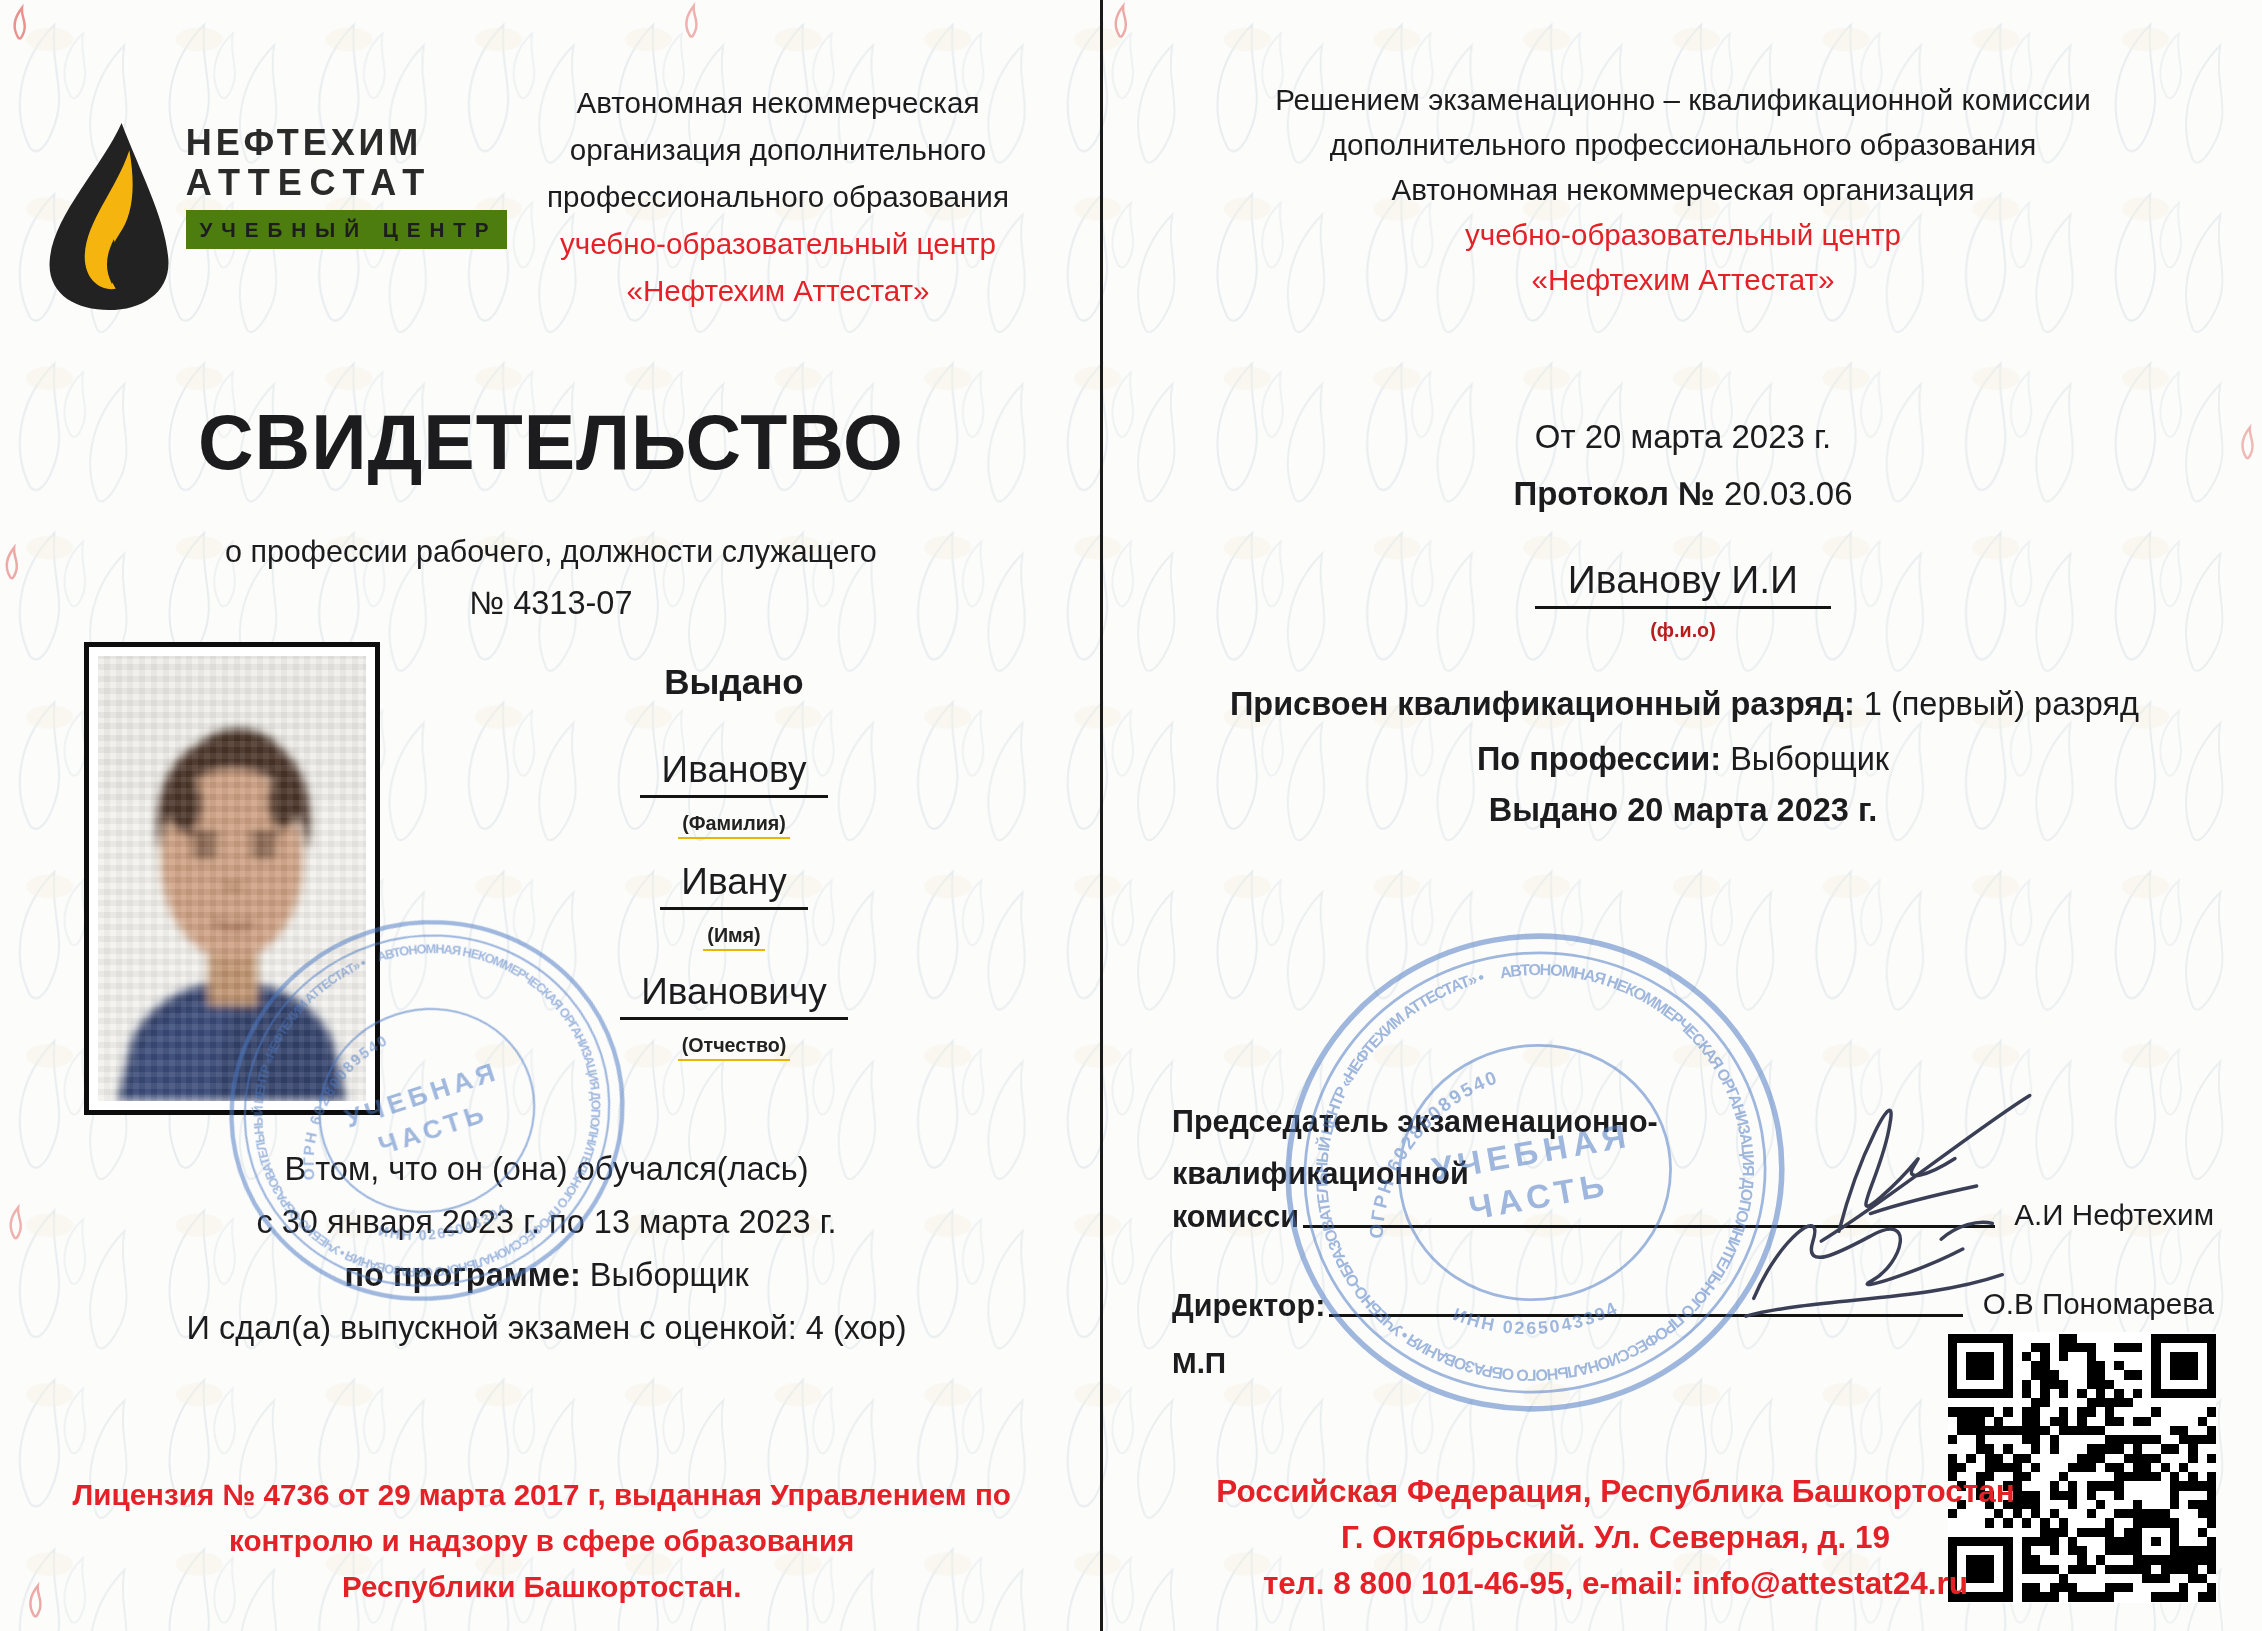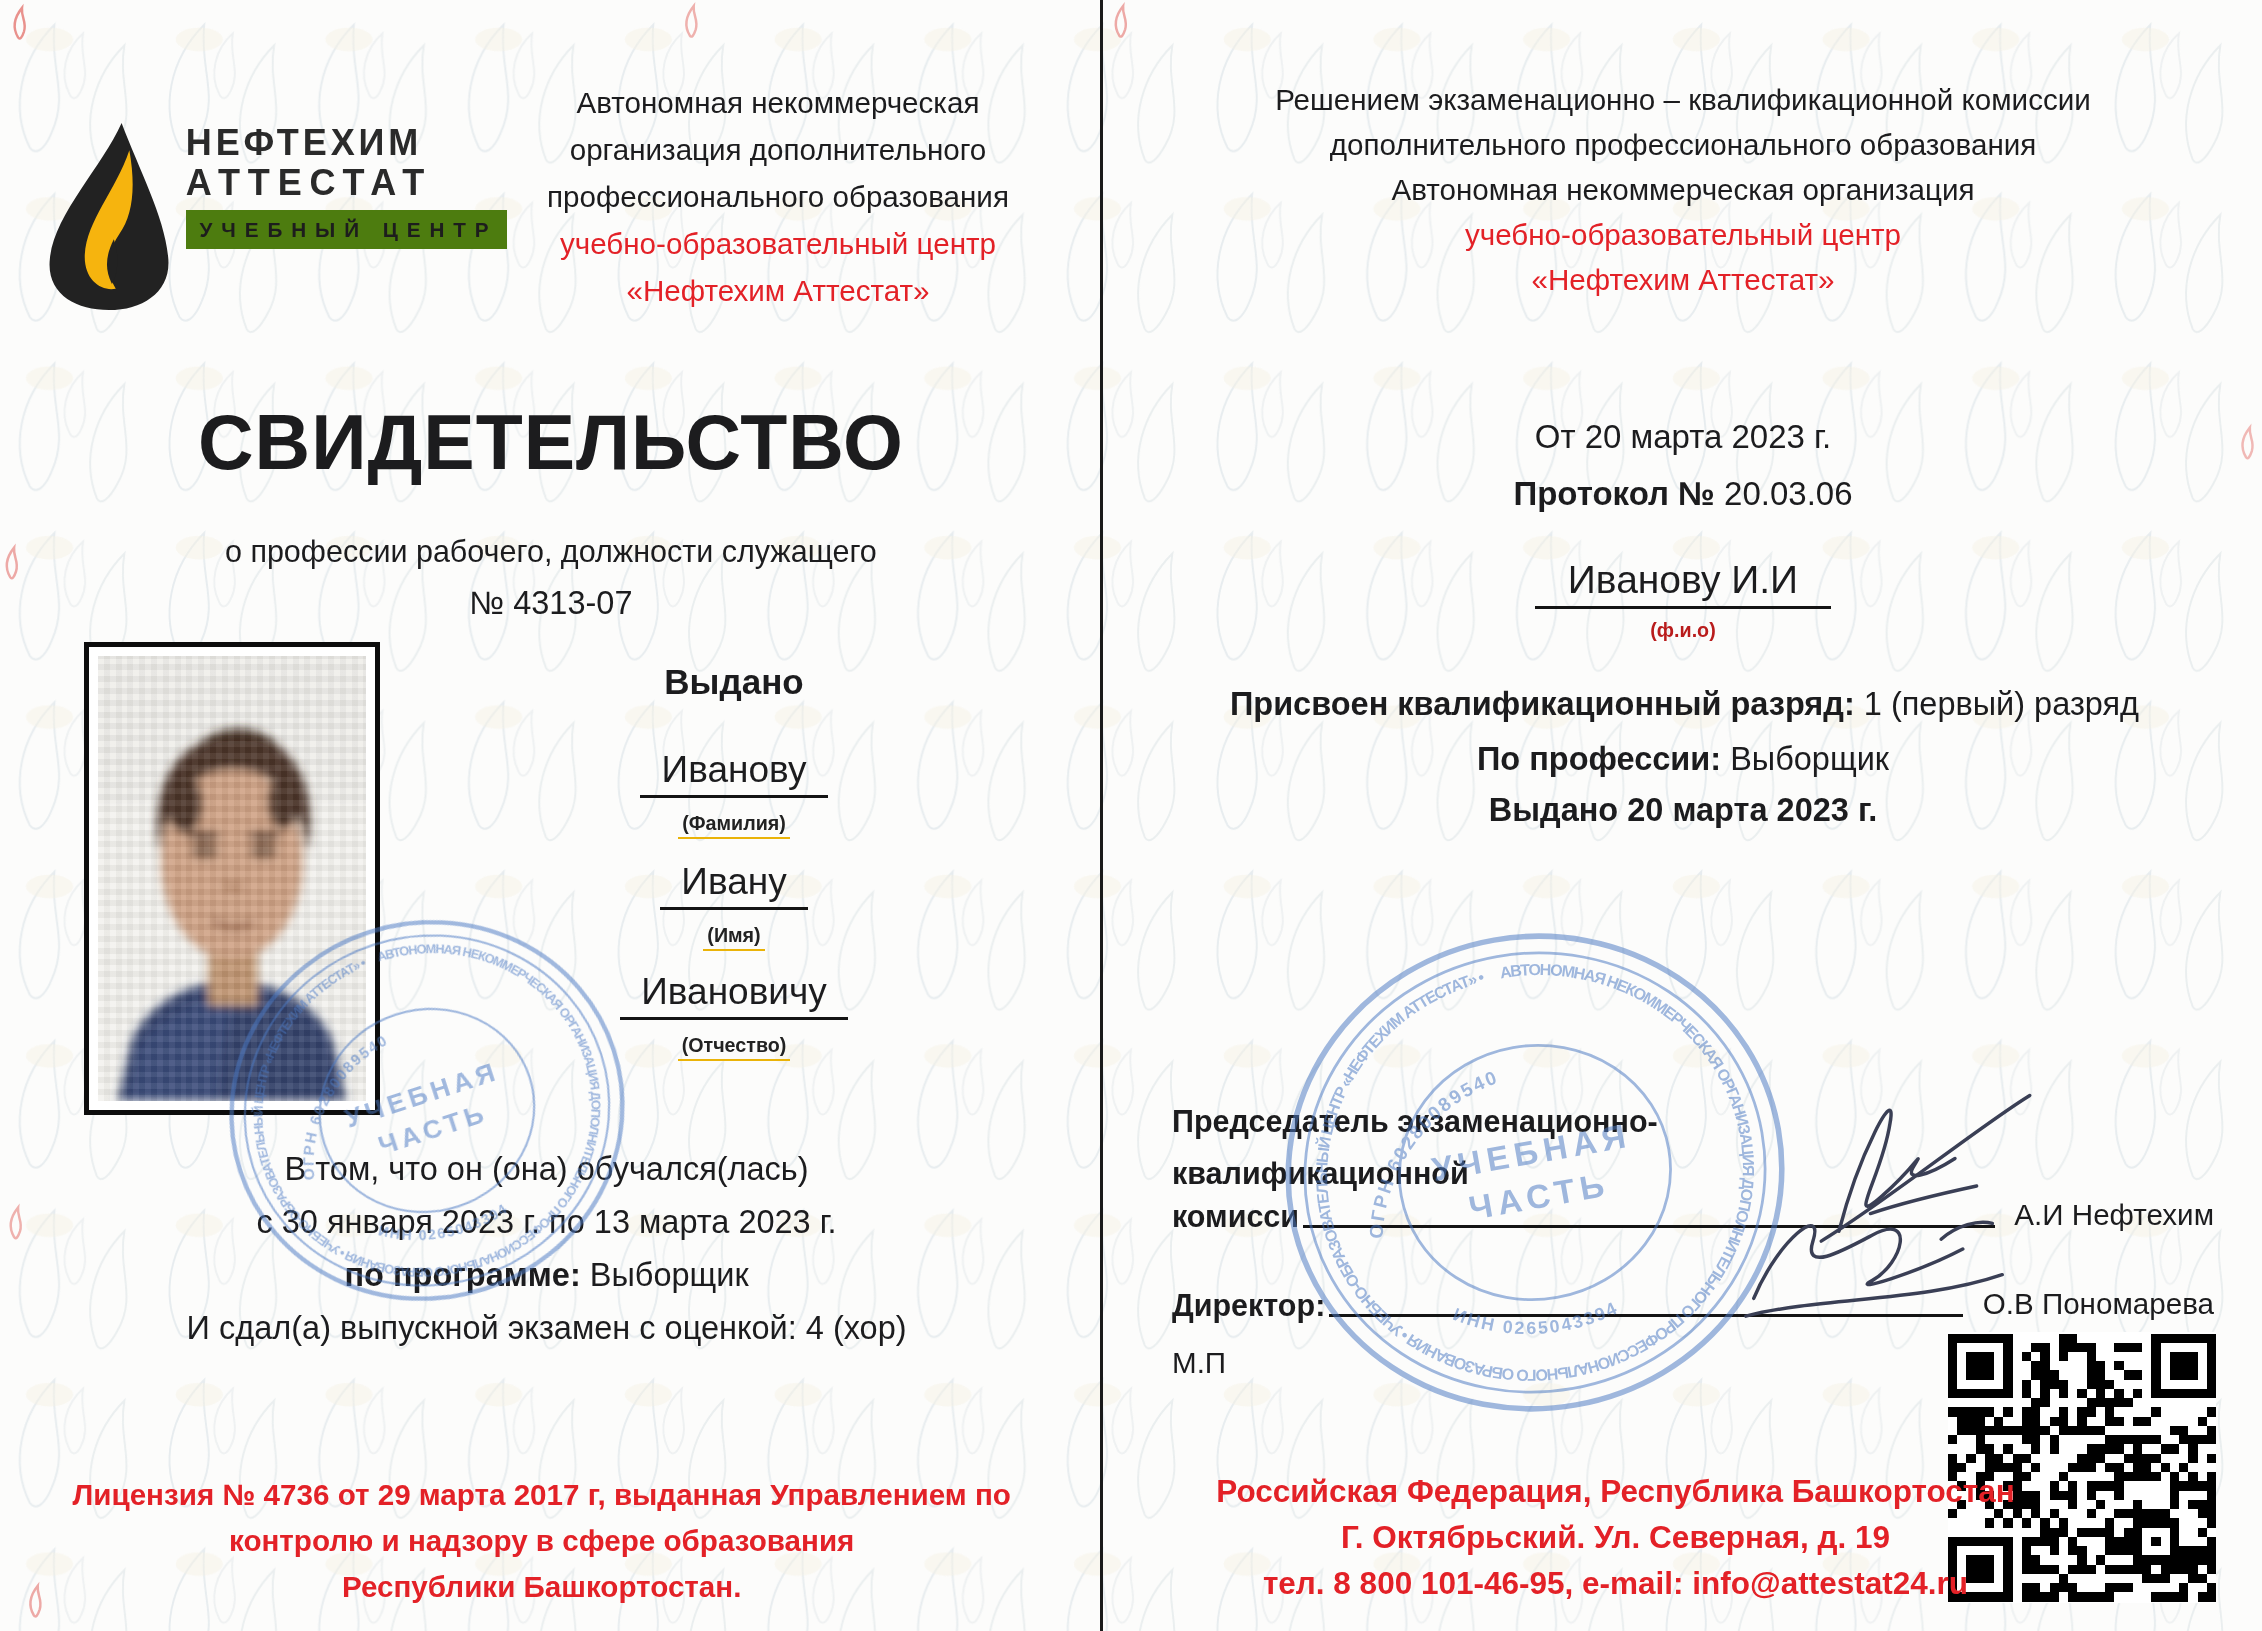--- a/index.html
+++ b/index.html
@@ -245,21 +245,21 @@
       <span class="signame">О.В Пономарева</span>
     </div>
     <svg class="abs" style="left:1734px;top:1180px;" width="286" height="148" viewBox="0 0 290 150">
       <g fill="none" stroke="#3a3f55" stroke-width="3.5" stroke-linecap="round">
         <path d="M20,120 C45,60 92,24 80,62 C70,94 110,72 140,56 C184,32 172,84 140,102 C116,115 186,94 232,70"></path>
         <path d="M12,138 C90,118 190,124 272,96"></path>
         <path d="M210,60 C226,46 248,40 262,44"></path>
       </g>
     </svg>
 
-    <div class="abs mp" style="left:1172px;top:1346px;">М.П</div>
+    <div class="abs mp" style="left:1172px;top:1346px;font-weight:bold;">М.П</div>
 
     <svg class="abs stamp" style="left:1279px;top:924px;transform:rotate(-10deg);" width="512" height="497" viewBox="0 0 460 440">
       <defs>
         <path id="cp2" d="M230,43 A187,177 0 1 1 230,397 A187,177 0 1 1 230,43"></path>
         <path id="a2" d="M85,255 A155,150 0 0 1 370,205"></path>
         <path id="b2" d="M110,318 A165,150 0 0 0 355,312"></path>
       </defs>
       <ellipse cx="230" cy="220" rx="222" ry="212" fill="none" stroke="#4b79c3" stroke-width="5"></ellipse>
       <ellipse cx="230" cy="220" rx="207" ry="197" fill="none" stroke="#4b79c3" stroke-width="2.5"></ellipse>
       <ellipse cx="230" cy="220" rx="122" ry="114" fill="none" stroke="#4b79c3" stroke-width="2.5"></ellipse>

